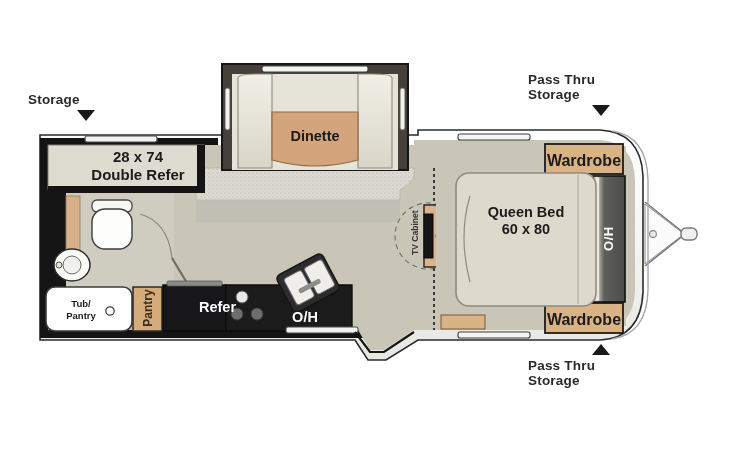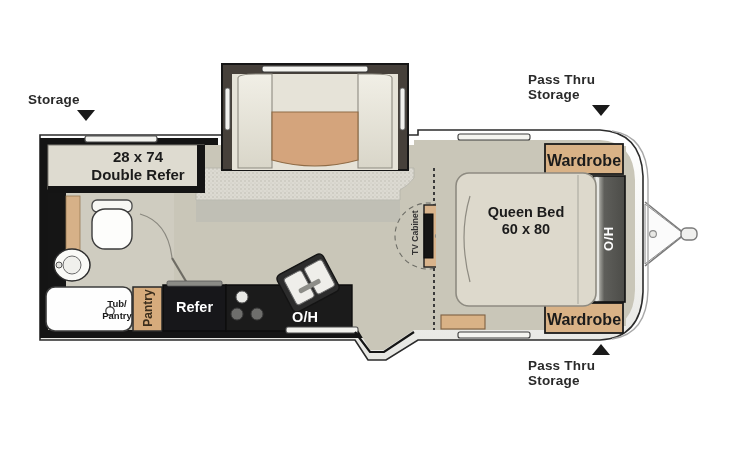--- a/index.html
+++ b/index.html
@@ -32,21 +32,21 @@
 
   
   .roomtext{
     position:absolute;text-align:center;font-weight:700;color:#1b1b1b;
     line-height:1.18;pointer-events:none;
   }
   .t-bunks{font-size:15px;}
   .t-dinette{font-size:14.5px;}
   .t-queen{font-size:14.5px;}
   .t-wardrobe{font-size:16px;}
-  .t-refer{font-size:14.5px;color:#ffffff;}
+  .t-refer{font-size:14.5px;color:#ffffff;padding-left:23px;}
   .t-oh{font-size:14.5px;color:#ffffff;}
   .t-conv{font-size:12.5px;}
   .t-tub{font-size:9.5px;line-height:1.25;}
   .vert{transform:rotate(-90deg);transform-origin:50% 50%;}
   .t-pantry{font-size:12px;color:#3a2d1c;}
   .t-ho{font-size:13px;color:#ffffff;letter-spacing:.5px;}
   .t-tv{font-size:8.5px;color:#333;line-height:1.1;}
 </style>
 </head>
 <body>
@@ -253,36 +253,37 @@
 
     <path d="M355 332 L370 352 L384 352 L414 332" fill="none" stroke="#141414" stroke-width="2.2"></path>
   </svg>
   </div>
 
   <div class="roomtext t-bunks" style="left:48px;top:148px;width:156px;margin-left:12px;">
     <div>28 x 74</div>
     <div>Double Refer</div>
   </div>
 
+  <div class="roomtext t-dinette" style="left:272px;top:128px;width:86px;">Dinette</div>
 
   <div class="roomtext t-queen" style="left:466px;top:204px;width:120px;">
     <div>Queen Bed</div>
     <div>60 x 80</div>
   </div>
 
   <div class="roomtext t-wardrobe" style="left:545px;top:152px;width:78px;">Wardrobe</div>
 
   <div class="roomtext t-wardrobe" style="left:545px;top:311px;width:78px;">Wardrobe</div>
 
 
   <div class="roomtext t-refer" style="left:163px;top:299px;width:63px;">Refer</div>
 
   <div class="roomtext t-oh" style="left:278px;top:309px;width:54px;">O/H</div>
 
-  <div class="roomtext t-tub" style="left:46px;top:298px;width:70px;padding-left:36px;">
+  <div class="roomtext t-tub" style="left:46px;top:298px;width:70px;">
     <div>Tub/</div>
     <div>Pantry</div>
   </div>
 
   <div class="abs" style="left:133px;top:287px;width:29px;height:44px;">
     <div class="roomtext t-pantry vert" style="left:-16px;top:14px;width:62px;">Pantry</div>
   </div>
 
   <div class="abs" style="left:593px;top:176px;width:32px;height:126px;">
     <div class="roomtext t-ho vert" style="left:-9px;top:55px;width:50px;">O/H</div>

